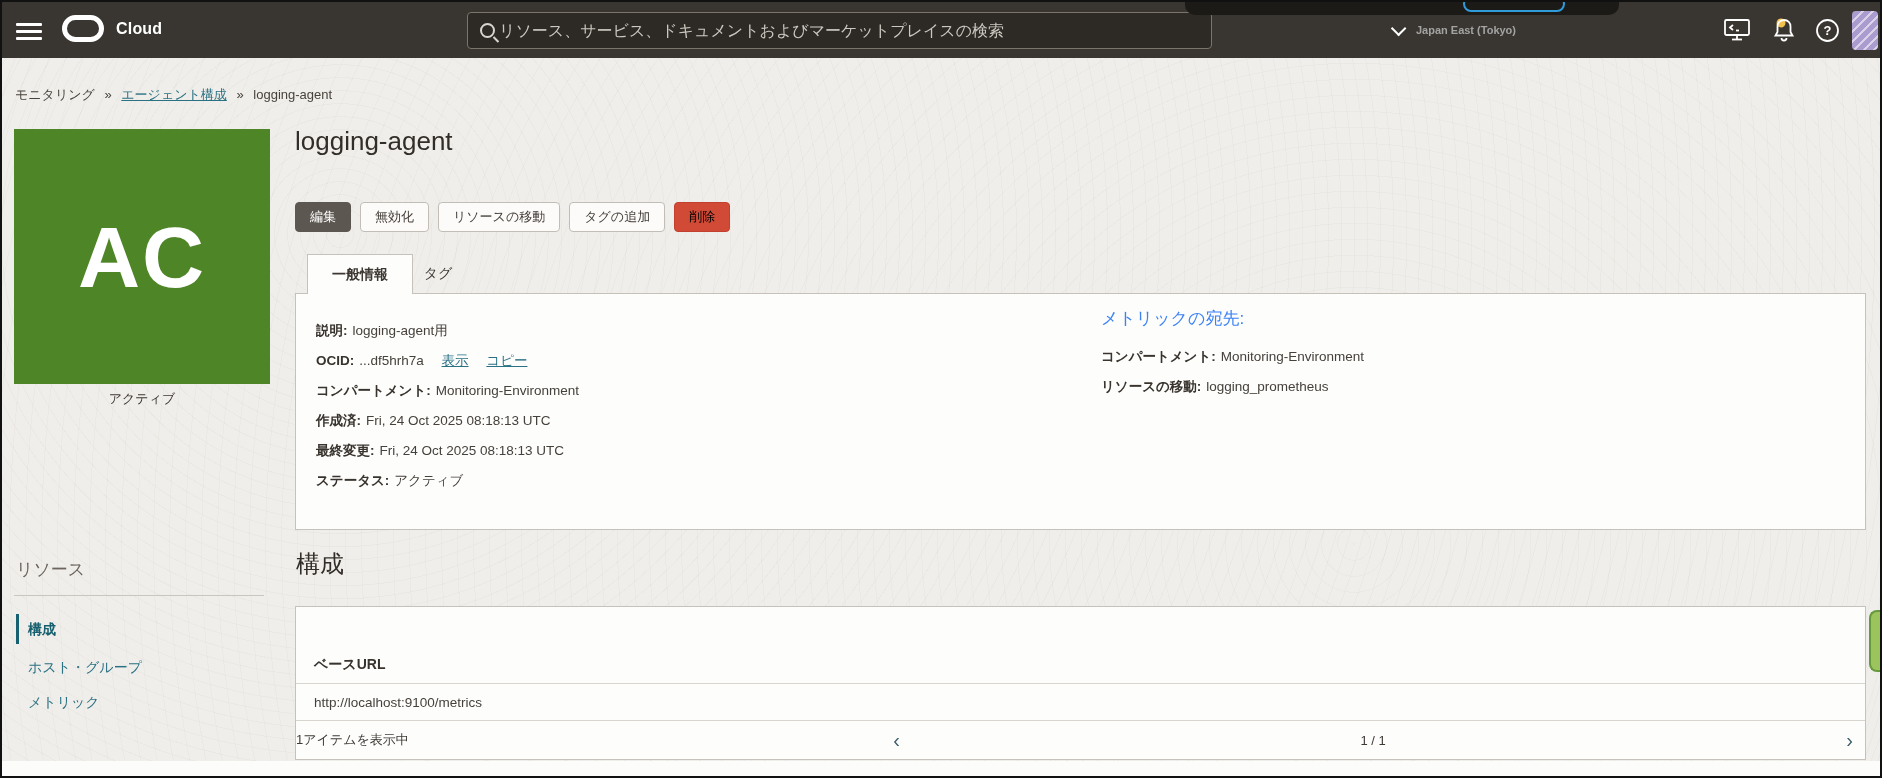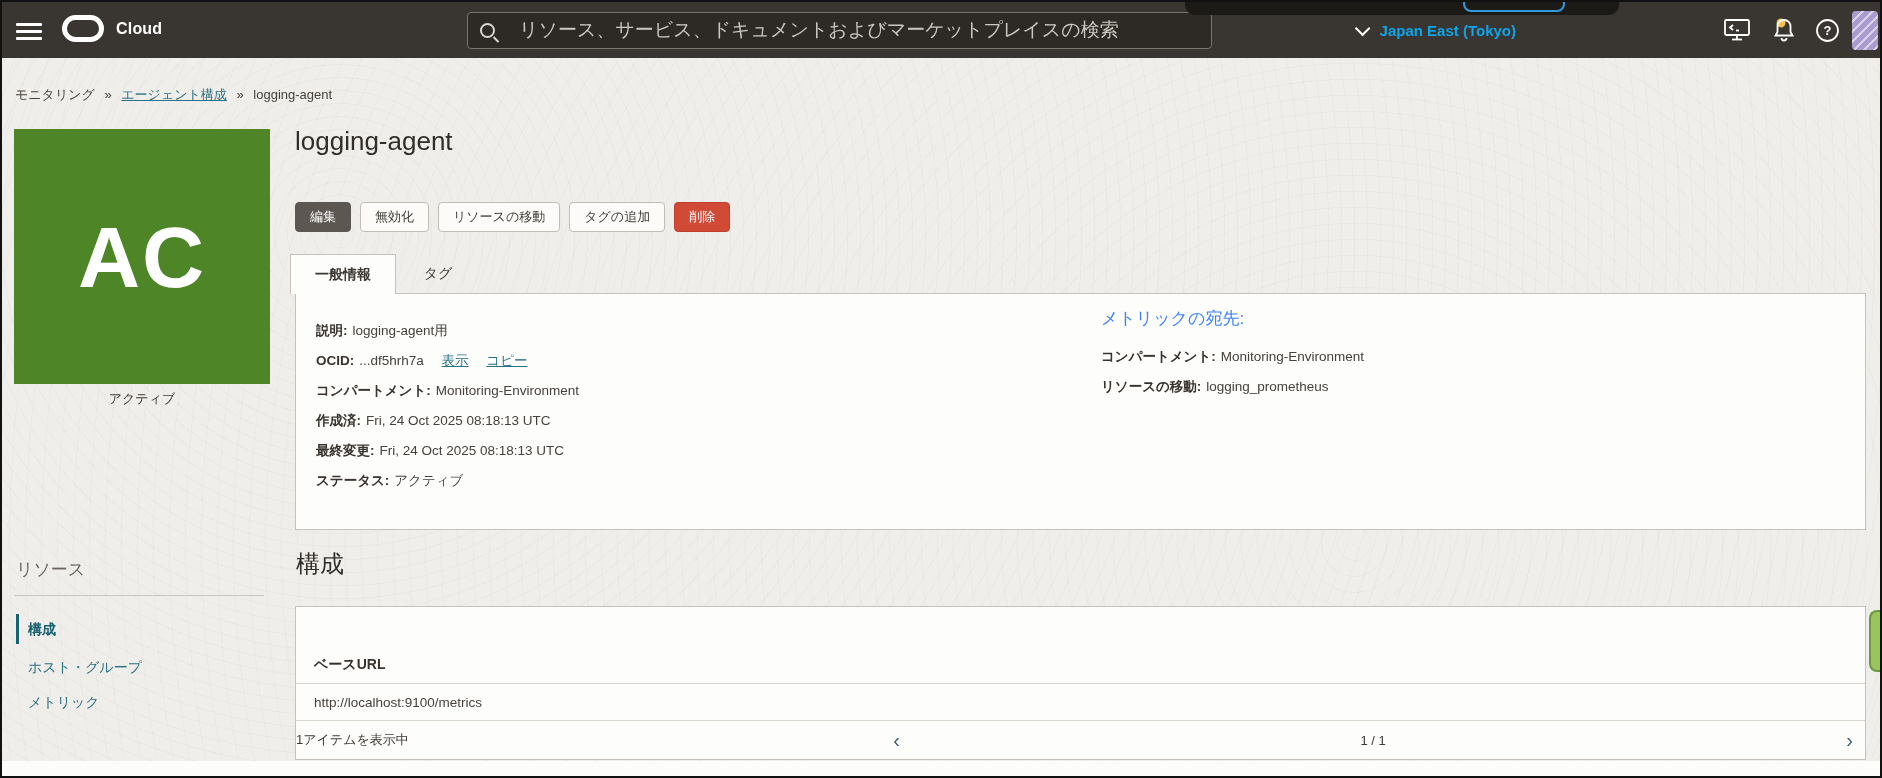--- a/index.html
+++ b/index.html
@@ -27,28 +27,28 @@
   .brand-label { color:#fff; font-size:16px; font-weight:600; margin-left:12px; letter-spacing:0.2px; }
 
   .searchbar {
     position:absolute; left:465px; top:10px; width:745px; height:37px;
     background:#2d2a25; border:1px solid #7a746a; border-radius:4px;
     display:flex; align-items:center; padding:0 12px;
   }
   .search-glyph { width:15px; height:15px; border:2px solid #d8d5cf; border-radius:50%; position:relative; flex:none; }
   .search-glyph::after { content:""; position:absolute; width:2px; height:7px; background:#d8d5cf; transform:rotate(-45deg); left:13px; top:11px; }
   .searchbar input {
-    flex:1; margin-left:24px; background:transparent; border:none; outline:none;
-    color:#e8e5e0; font-size:19px; font-family:Liberation Mono, monospace;
+    flex:1; margin-left:4px; background:transparent; border:none; outline:none;
+    color:#e8e5e0; font-size:16px; font-family:Liberation Serif, serif;
   }
   .searchbar input::placeholder { color:#ccc8c1; opacity:1; }
 
   .region { position:absolute; right:364px; top:0; height:56px; display:flex; align-items:center; cursor:pointer; }
   .chev-down { width:11px; height:11px; border-right:2px solid #fff; border-bottom:2px solid #fff; transform:rotate(45deg) translateY(-3px); margin-right:14px; }
-  .region-label { color:#0ea5e9; font-size:15px; font-weight:700; }
+  .region-label { color:#a3a3a3; font-size:11px; font-weight:700; }
 
   .hicon { position:absolute; top:0; height:56px; display:flex; align-items:center; cursor:pointer; }
   .hicon svg { display:block; }
   .icon-shell { right:130px; }
   .icon-bell { right:84px; }
   .icon-help { right:40px; }
   .avatar {
     position:absolute; right:2px; top:9px; width:26px; height:39px; border-radius:4px;
     background:#ab9ccf;
     background-image:repeating-linear-gradient(135deg, rgba(255,255,255,0.55) 0 2px, transparent 2px 7px);
@@ -89,28 +89,28 @@
 
   
   .page-title { position:absolute; left:293px; top:124px; font-size:26px; font-weight:500; color:#312d28; }
 
   .actions { position:absolute; left:293px; top:200px; display:flex; gap:9px; }
   .btn {
     font-family:inherit; font-size:13px; height:30px; padding:0 14px;
     border-radius:4px; border:1px solid #c2beb7; background:#fcfbfa; color:#433e38; cursor:pointer;
   }
   .btn.primary-dark { background:#5d5751; border-color:#5d5751; color:#fff; }
-  .btn.danger { background:#d04a36; border-color:#c2402d; color:#ffffff; }
+  .btn.danger { background:#d04a36; border-color:#c2402d; color:#000000; }
 
   .tab {
     position:absolute; top:252px; height:40px; font-size:14px; color:#3d3832; cursor:pointer;
     display:flex; align-items:center; justify-content:center; z-index:2;
   }
   .tab.active {
-    left:288px; width:106px; background:#fdfdfc; border:1px solid #c6c2bb; border-bottom:none; font-weight:700;
+    left:305px; width:106px; background:#fdfdfc; border:1px solid #c6c2bb; border-bottom:none; font-weight:700;
   }
   .tab.plain { left:408px; width:56px; }
 
   .info-panel {
     position:absolute; left:293px; top:291px; width:1571px; height:237px;
     background:#fdfdfc; border:1px solid #c6c2bb; z-index:1;
   }
   .info-col-left { position:absolute; left:20px; top:22px; }
   .info-row { font-size:13.5px; color:#46413b; line-height:30px; white-space:nowrap; }
   .info-row .lbl { font-weight:700; color:#38332d; }

